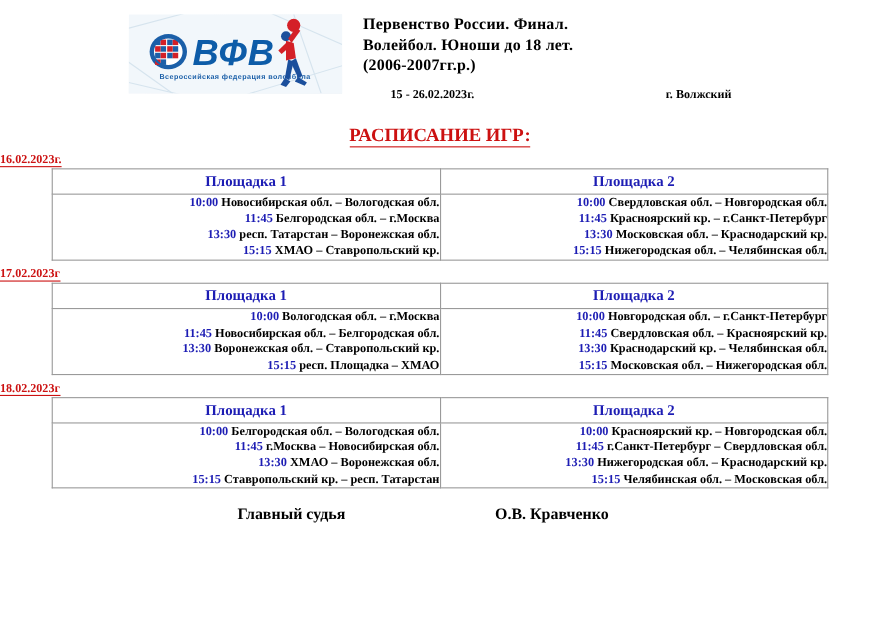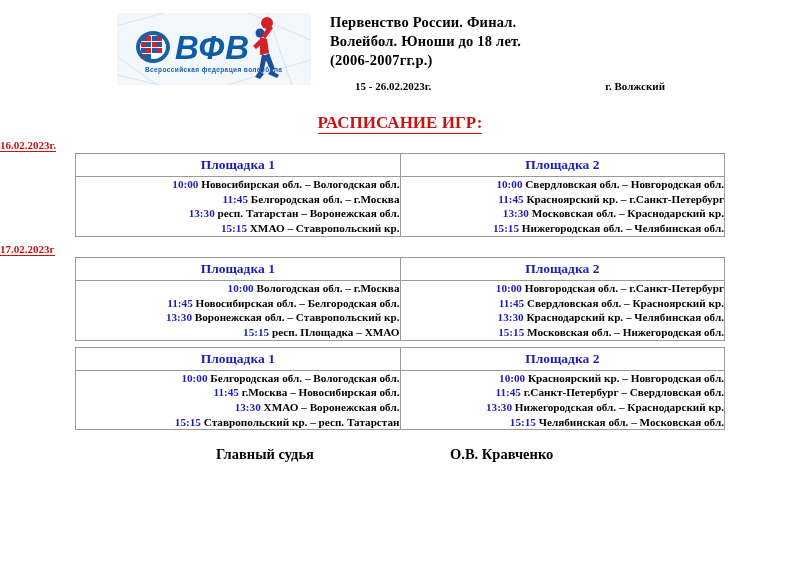--- a/index.html
+++ b/index.html
@@ -78,21 +78,21 @@
     color: #cc1111;
     margin-bottom: 2px;
   }
   .day-date span {
     border-bottom: 1.3px solid #cc1111;
     padding-bottom: 0px;
   }
 
   table.sched {
     border-collapse: collapse;
-    width: 650px;
+    width: 706px;
     margin: 0 auto;
     table-layout: fixed;
   }
   table.sched td, table.sched th {
     border: 1px solid #9a9a9a;
     padding: 0;
   }
   table.sched th {
     height: 22px;
     text-align: center;
@@ -310,20 +310,23 @@
           <span class="game-time">15:15</span>
           <span class="game-teams">Московская обл. – Нижегородская обл.</span>
         </div>
       </td>
     </tr>
   </tbody>
     </table>
 </div>
 
 <div class="day-block">
+  <div class="day-date">
+    <span>18.02.2023г</span>
+  </div>
   <table class="sched">
     <tbody>
         <tr>
       <th>Площадка 1</th>
       <th>Площадка 2</th>
     </tr>
     <tr>
       <td class="games-cell">
         <div class="game-row">
           <span class="game-time">10:00</span>

